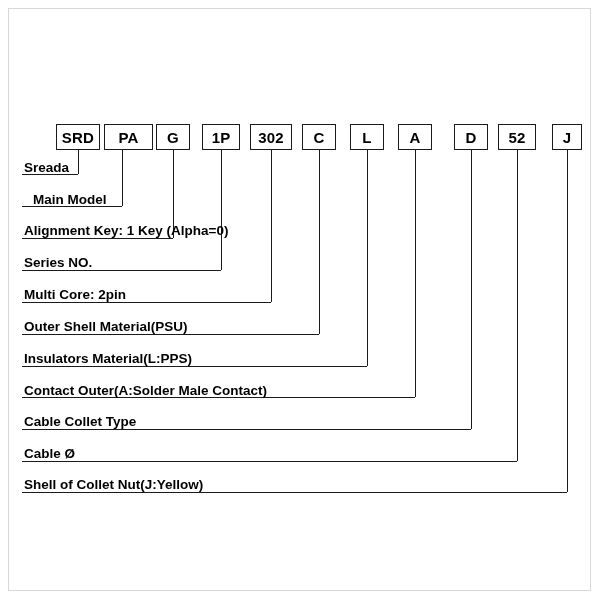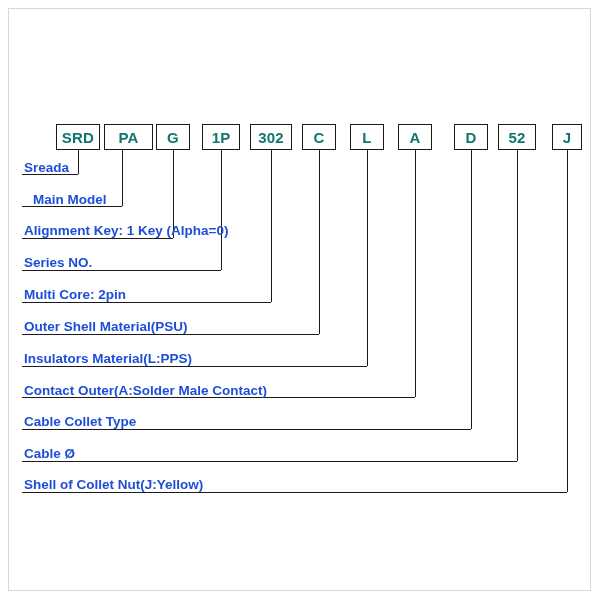--- a/index.html
+++ b/index.html
@@ -31,21 +31,21 @@
   .code-box {
     position: absolute;
     box-sizing: border-box;
     border: 1px solid #1b1b1b;
     background: #ffffff;
     display: flex;
     align-items: center;
     justify-content: center;
     font-size: 15px;
     font-weight: bold;
-    color: #0f766e;
+    color: #000000;
     letter-spacing: 0.2px;
     height: 26px;
     top: 124px;
     z-index: 5;
   }
   
   .vline {
     position: absolute;
     width: 1px;
     background: #1b1b1b;
@@ -55,21 +55,21 @@
     position: absolute;
     height: 1px;
     background: #1b1b1b;
     z-index: 2;
   }
   
   .desc {
     position: absolute;
     font-size: 13.5px;
     font-weight: bold;
-    color: #1d4ed8;
+    color: #000000;
     white-space: nowrap;
     background: transparent;
     z-index: 4;
     left: 24px;
   }
 </style>
 </head>
 <body>
 
 <div id="stage">

